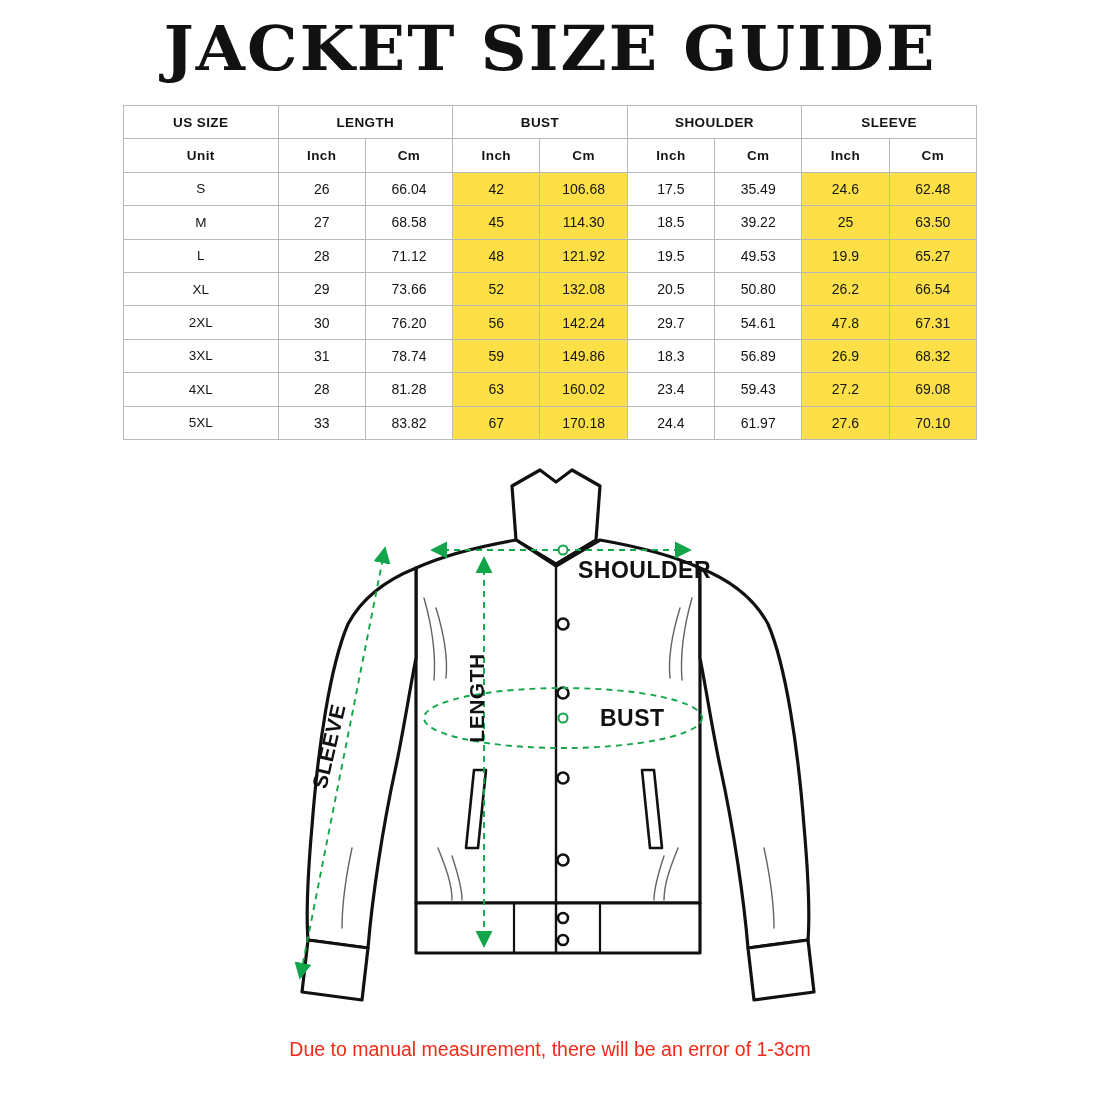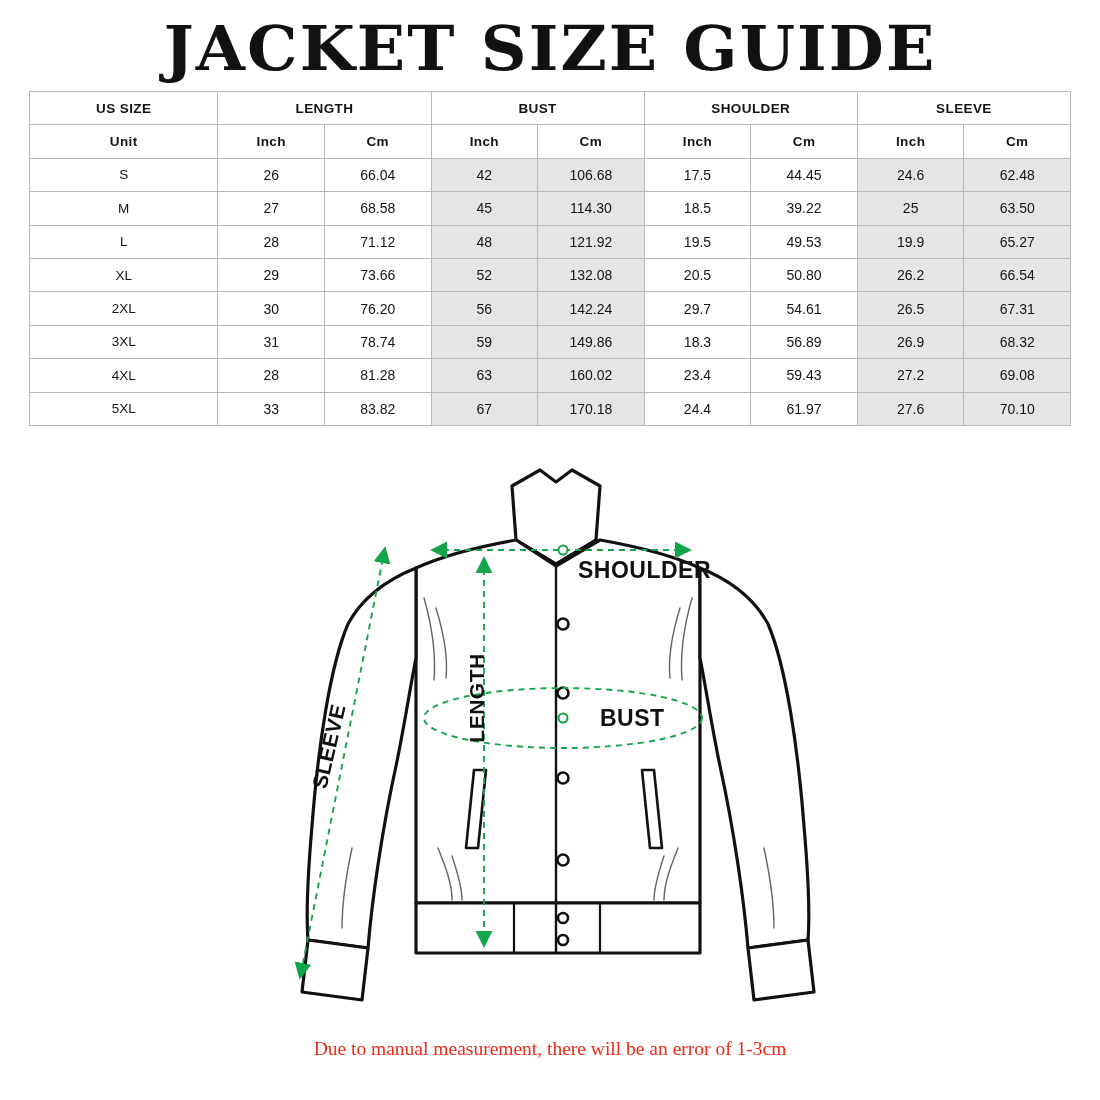--- a/index.html
+++ b/index.html
@@ -25,22 +25,22 @@
     letter-spacing: 2px;
     color: #111111;
     margin: 0;
     padding-top: 18px;
     line-height: 1.0;
     transform: scaleX(1.04);
   }
 
   
   .table-wrap {
-    width: 1042px;
-    margin: 12px auto 0 auto;
+    width: 854px;
+    margin: 26px auto 0 auto;
   }
   table.size-table {
     width: 100%;
     border-collapse: collapse;
     table-layout: fixed;
     font-size: 14px;
   }
   table.size-table th,
   table.size-table td {
     border: 1px solid #b9b9b9;
@@ -53,21 +53,21 @@
   table.size-table thead th {
     font-weight: bold;
     font-size: 13.5px;
     letter-spacing: 0.4px;
   }
   table.size-table tbody tr td:first-child {
     font-size: 13.5px;
   }
   
   table.size-table tbody td.tint {
-    background: #e5e5e5;
+    background: #fde047;
   }
   .col-size { width: 18%; }
   .col-unit { width: 11.7%; }
 
   
   .illus {
     position: absolute;
     left: 0;
     top: 448px;
     width: 1100px;
@@ -76,21 +76,21 @@
   .illus svg { display: block; }
 
   .note {
     position: absolute;
     left: 0;
     top: 1038px;
     width: 1100px;
     text-align: center;
     color: #ef2a16;
     font-size: 19.5px;
-    font-family: Liberation Serif, serif;
+    font-family: Liberation Sans, sans-serif;
   }
 
   .lbl {
     font-family: "Liberation Sans", sans-serif;
     font-weight: bold;
     fill: #111111;
   }
 </style>
 </head>
 <body>
@@ -120,21 +120,21 @@
       </tr>
     </thead>
     <tbody>
       <tr>
         <td>S</td>
         <td>26</td>
         <td>66.04</td>
         <td class="tint">42</td>
         <td class="tint">106.68</td>
         <td>17.5</td>
-        <td>44.45</td>
+        <td>35.49</td>
         <td class="tint">24.6</td>
         <td class="tint">62.48</td>
       </tr>
       <tr>
         <td>M</td>
         <td>27</td>
         <td>68.58</td>
         <td class="tint">45</td>
         <td class="tint">114.30</td>
         <td>18.5</td>
@@ -165,21 +165,21 @@
         <td class="tint">66.54</td>
       </tr>
       <tr>
         <td>2XL</td>
         <td>30</td>
         <td>76.20</td>
         <td class="tint">56</td>
         <td class="tint">142.24</td>
         <td>29.7</td>
         <td>54.61</td>
-        <td class="tint">26.5</td>
+        <td class="tint">47.8</td>
         <td class="tint">67.31</td>
       </tr>
       <tr>
         <td>3XL</td>
         <td>31</td>
         <td>78.74</td>
         <td class="tint">59</td>
         <td class="tint">149.86</td>
         <td>18.3</td>
         <td>56.89</td>

